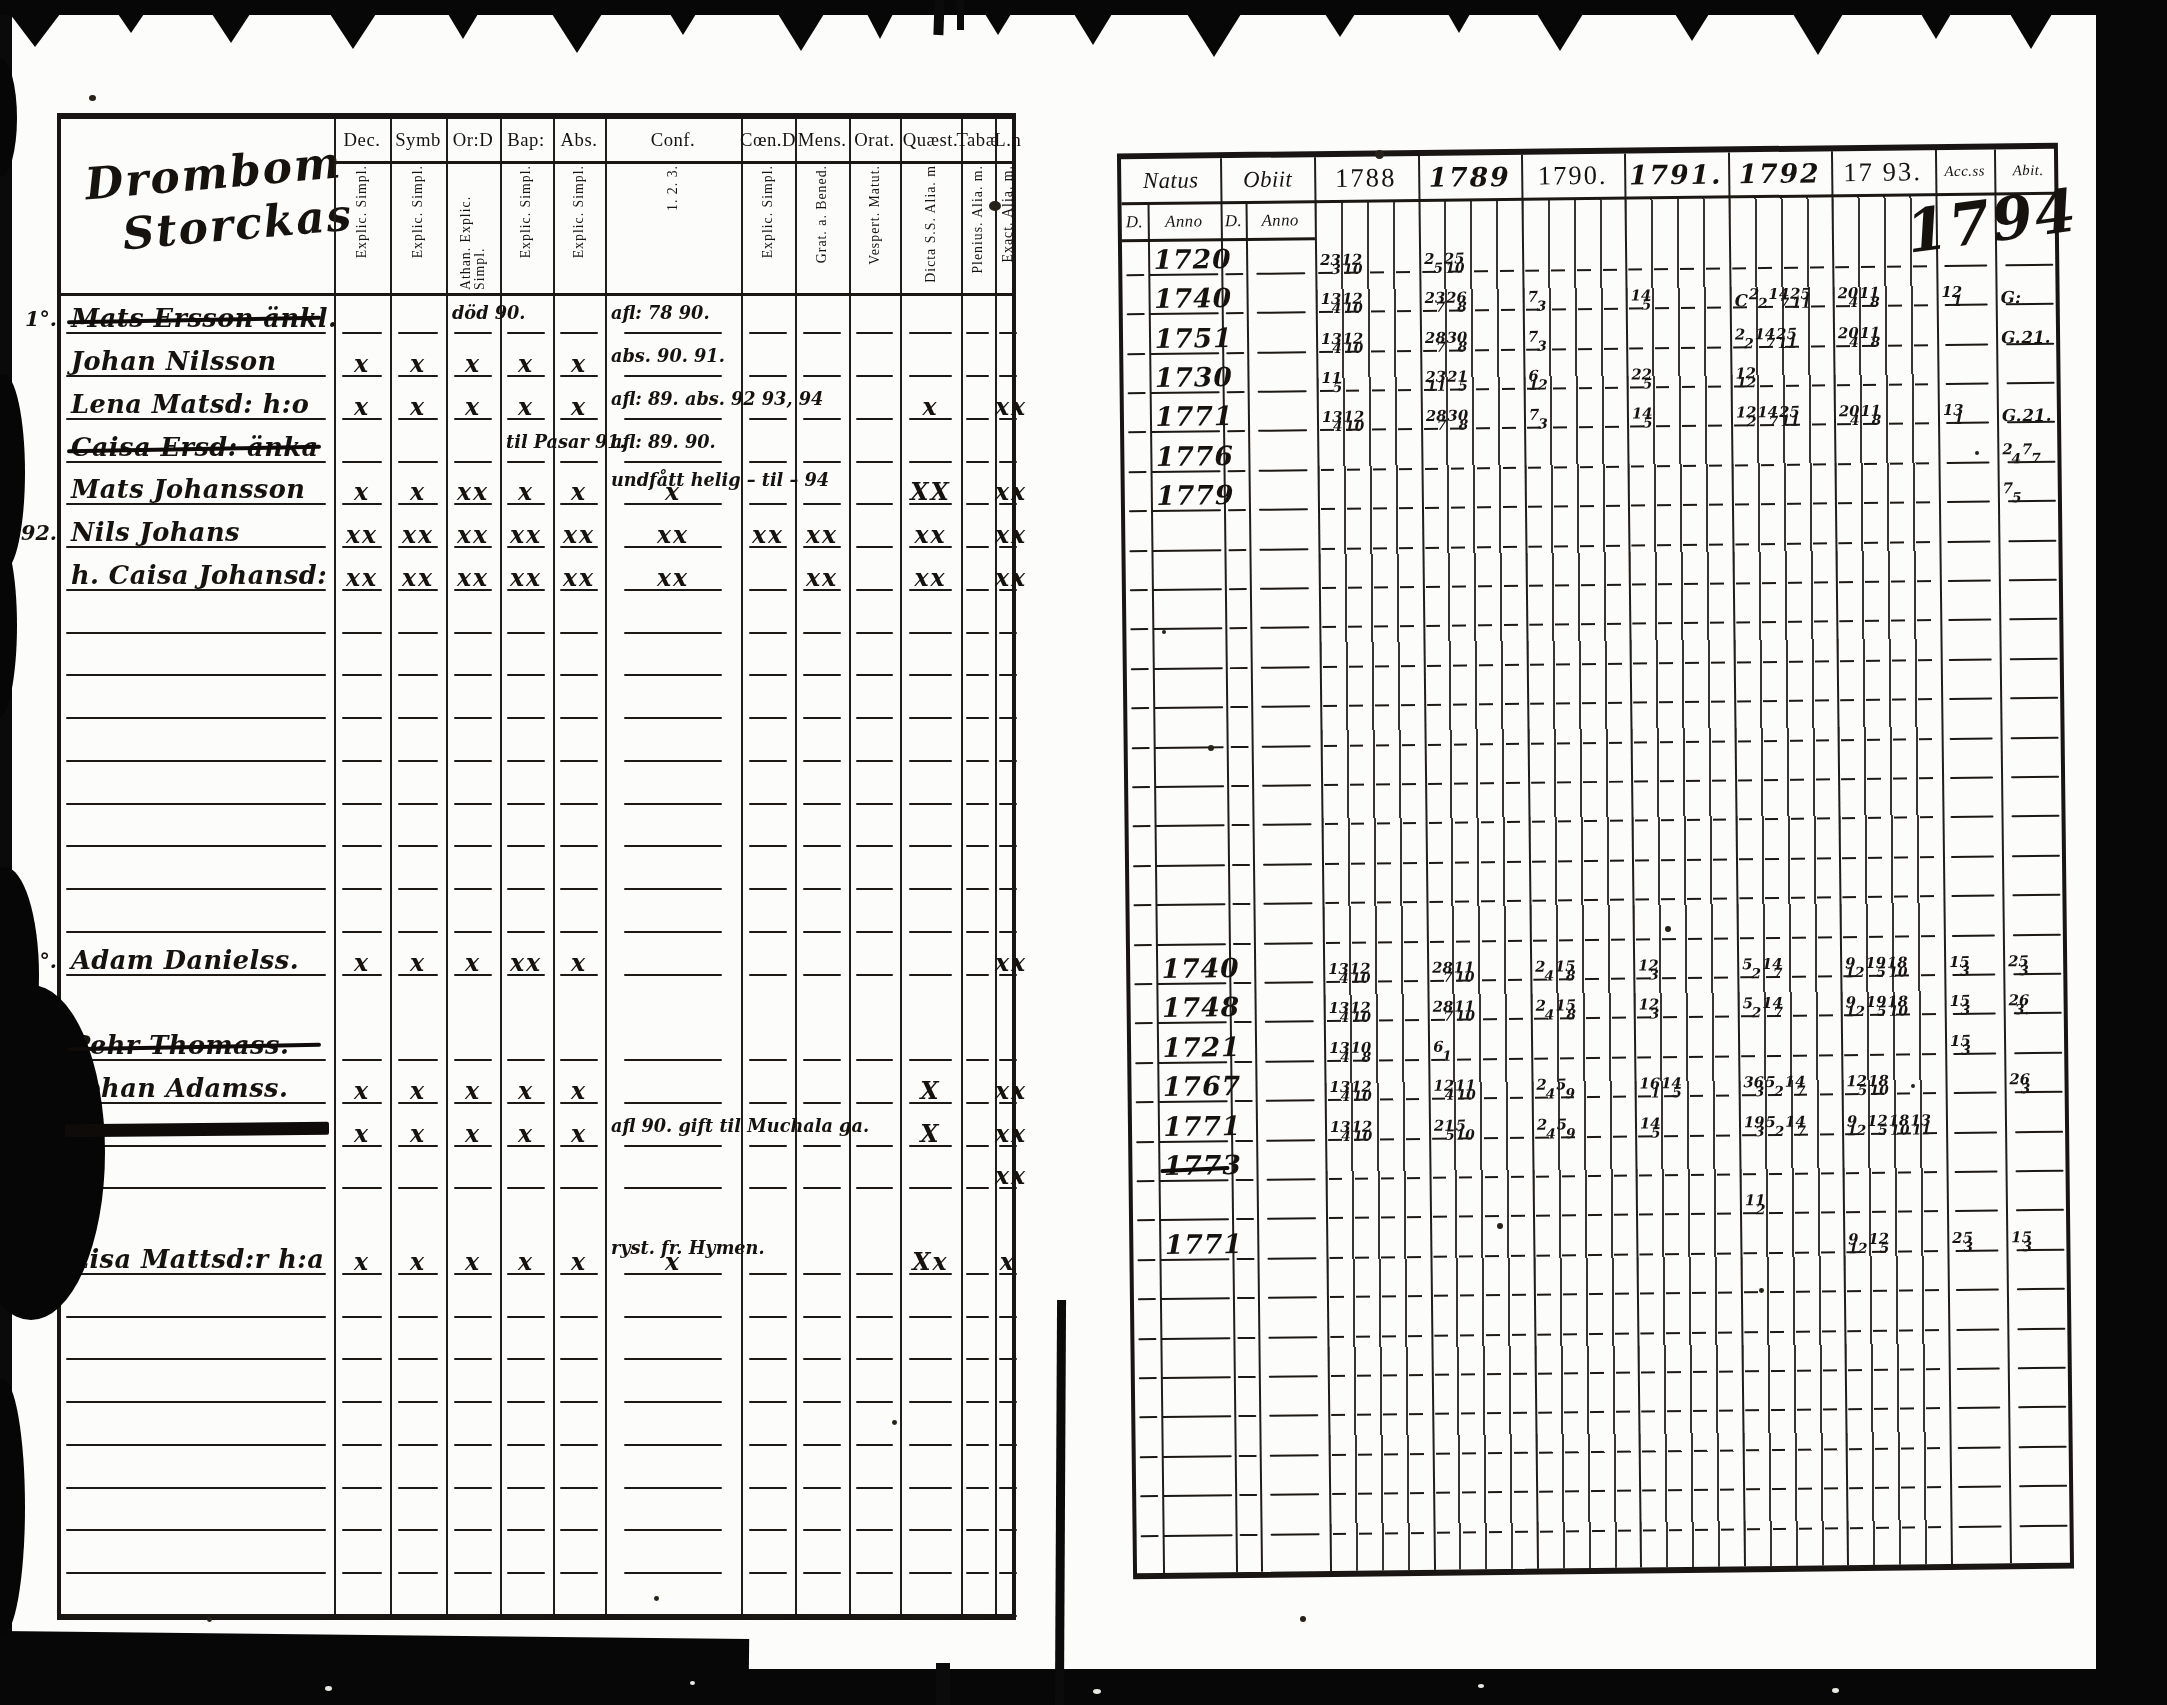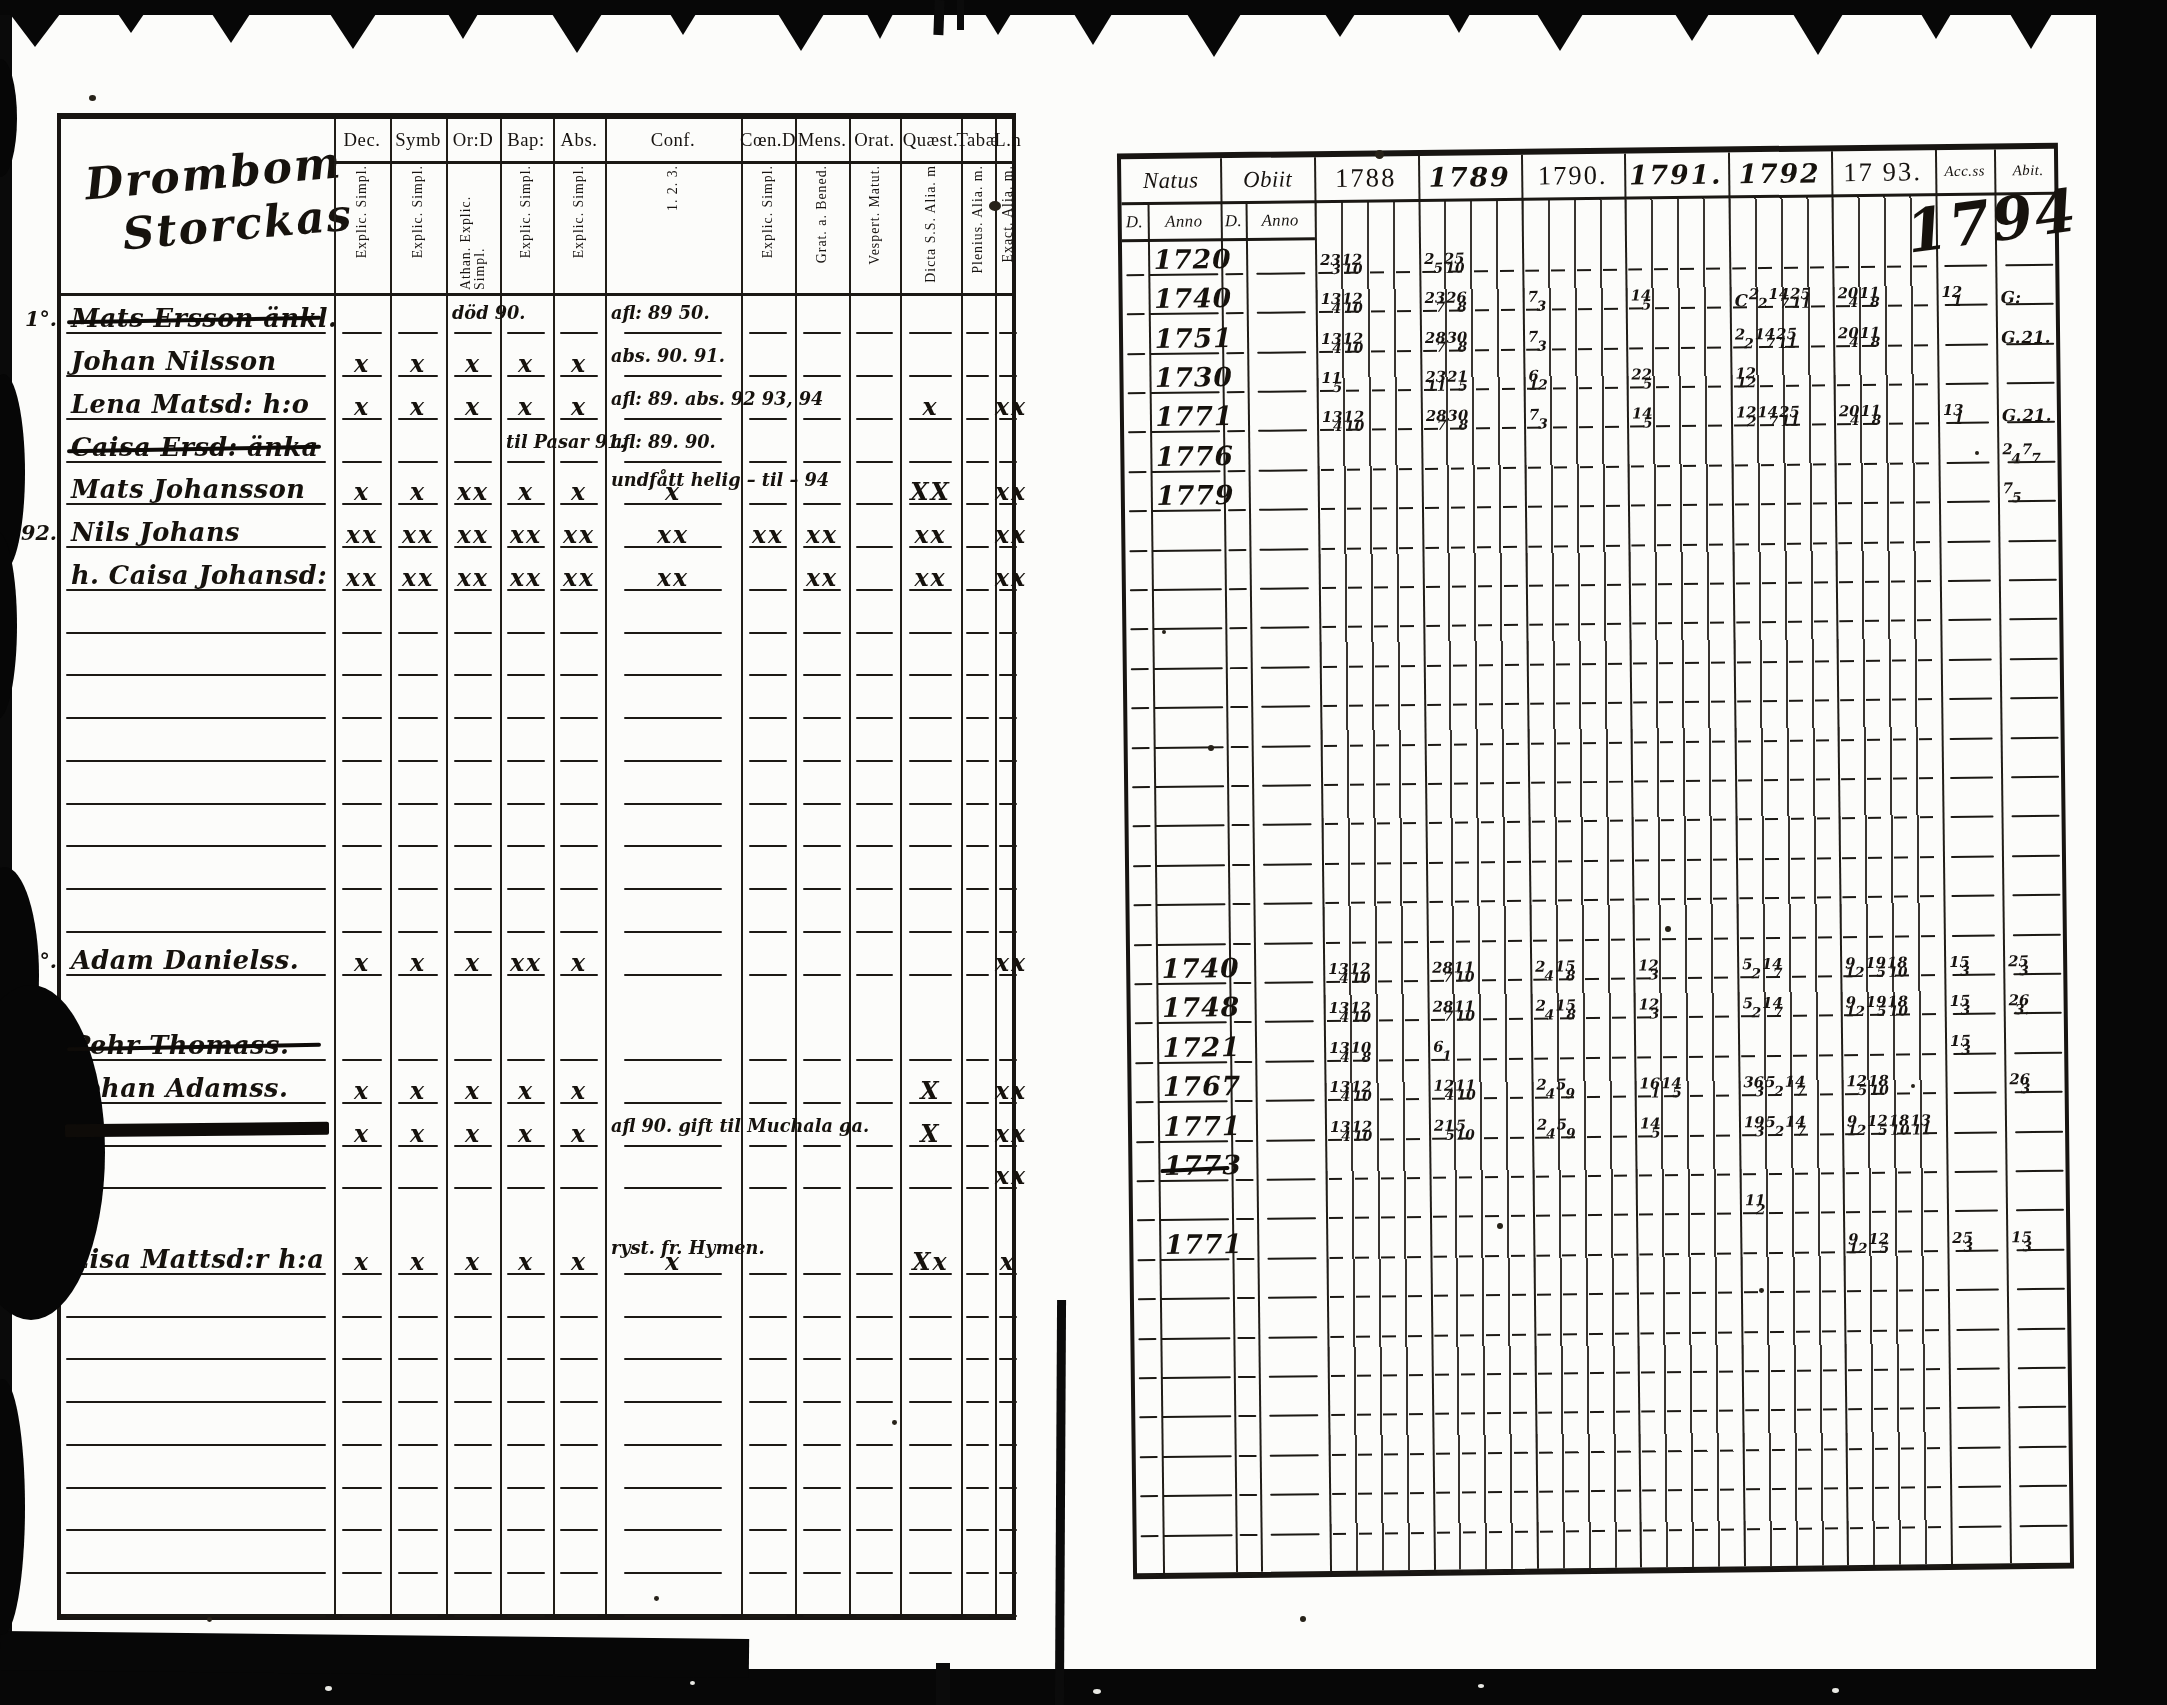--- a/index.html
+++ b/index.html
@@ -133,21 +133,21 @@
         <div class="cell c-dash" style="left: 439px; width: 52px;"></div>
         <div class="cell c-dash" style="left: 492px; width: 52px;"></div>
         <div class="cell c-dash" style="left: 544px; width: 136px;"></div>
         <div class="cell c-dash" style="left: 680px; width: 54px;"></div>
         <div class="cell c-dash" style="left: 734px; width: 54px;"></div>
         <div class="cell c-dash" style="left: 788px; width: 51px;"></div>
         <div class="cell c-dash" style="left: 839px; width: 61px;"></div>
         <div class="cell c-dash" style="left: 900px; width: 33px;"></div>
         <div class="cell c-dash" style="left: 934px; width: 25.6px;"></div>
         <div class="hw note" style="left: 391px; top: 5.9px; width: 99px;">död 90.</div>
-        <div class="hw note" style="left: 550px; top: 5.9px; width: 128px;">afl: 89 50.</div>
+        <div class="hw note" style="left: 550px; top: 5.9px; width: 128px;">afl: 78 90.</div>
       </div>
       <div class="row" style="top: 220px; height: 43px;">
         <div class="cell c-line" style="left: 0px; width: 273px;">
           <span class="hw nm">Johan Nilsson</span>
         </div>
         <div class="cell c-dash" style="left: 273px; width: 56px;">
           <div class="hw mk">x</div>
         </div>
         <div class="cell c-dash" style="left: 329px; width: 56px;">
           <div class="hw mk">x</div>

